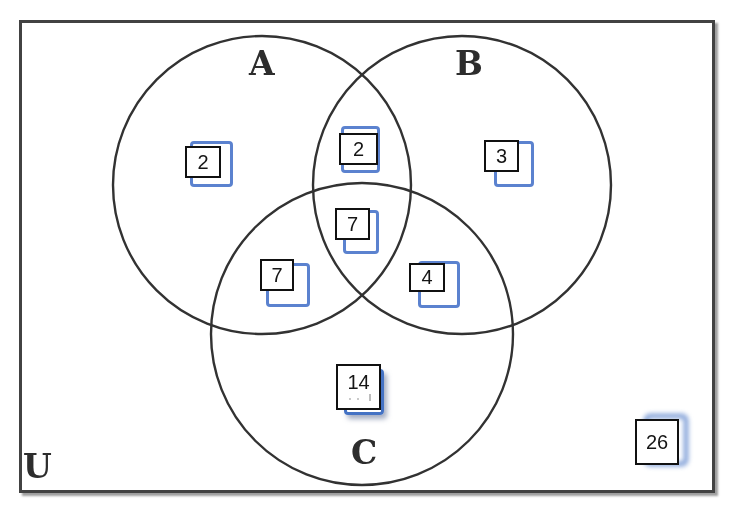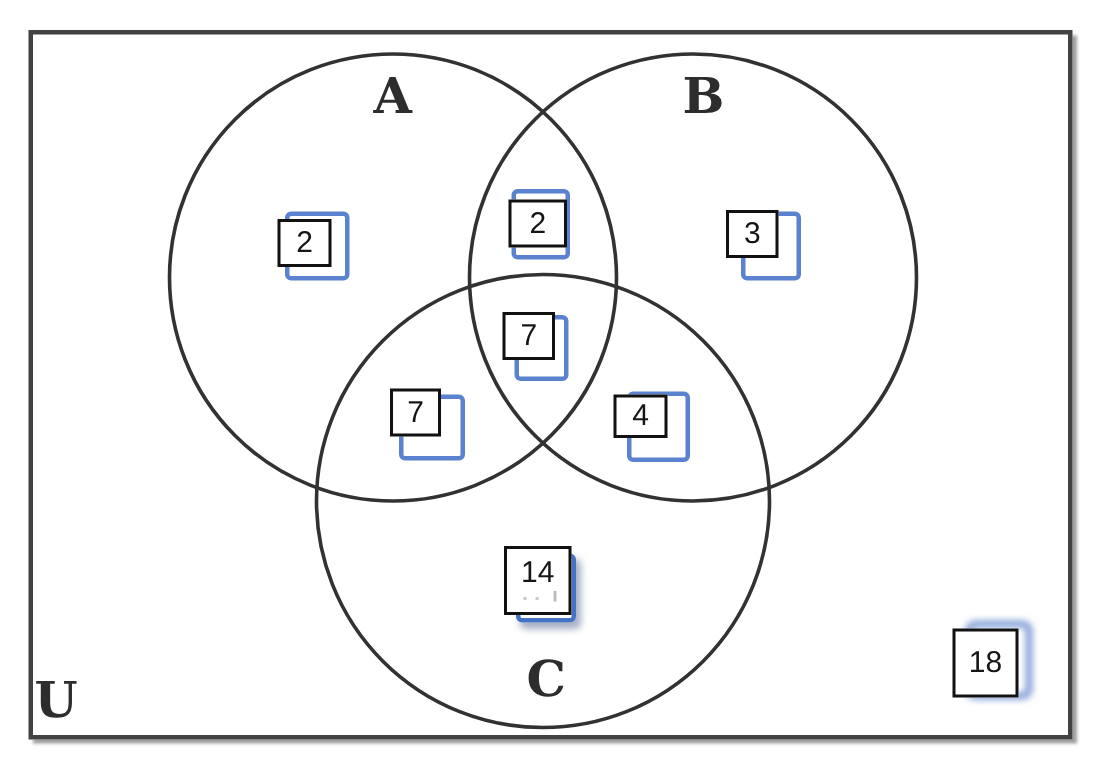--- a/index.html
+++ b/index.html
@@ -100,16 +100,16 @@
   </div>
 
   <div class="hl shadowed" style="left:344px; top:369px; width:40px; height:46px;"></div>
   <div class="nb nb-tall" style="left:336px; top:364px; width:45px; height:46px;">
     <span>14</span>
     <span class="faint"></span>
   </div>
 
   <div class="glow" style="left:644px; top:414px; width:44px; height:52px;"></div>
   <div class="nb" style="left:635px; top:419px; width:44px; height:46px;">
-    <span>18</span>
+    <span>26</span>
   </div>
 
 </div>
 
 </body></html>

